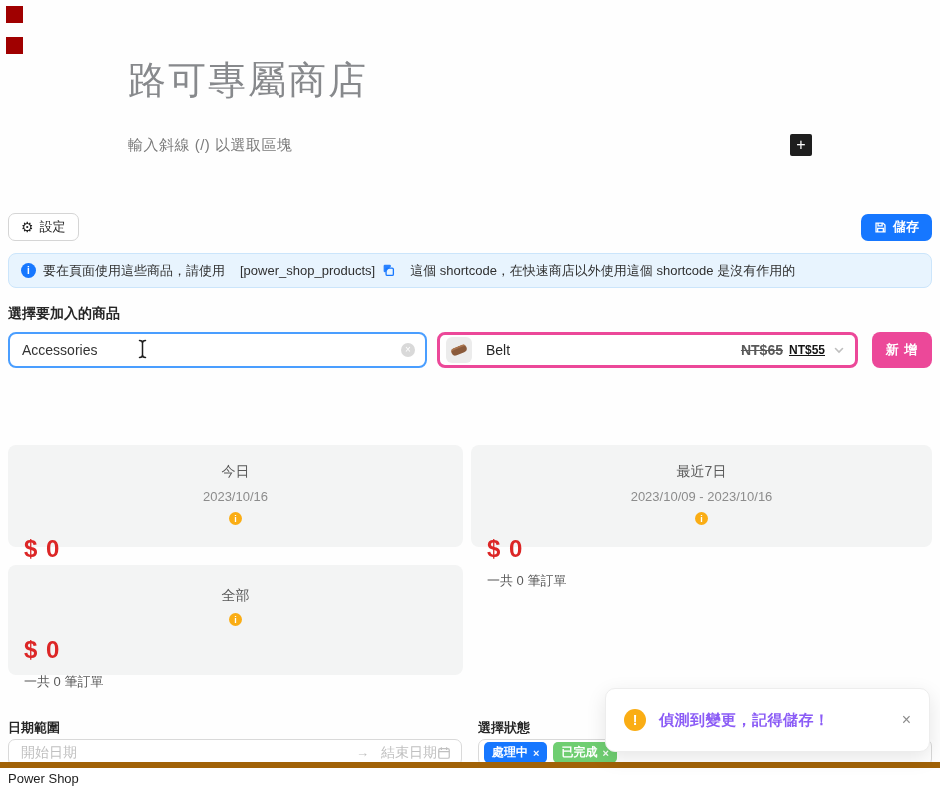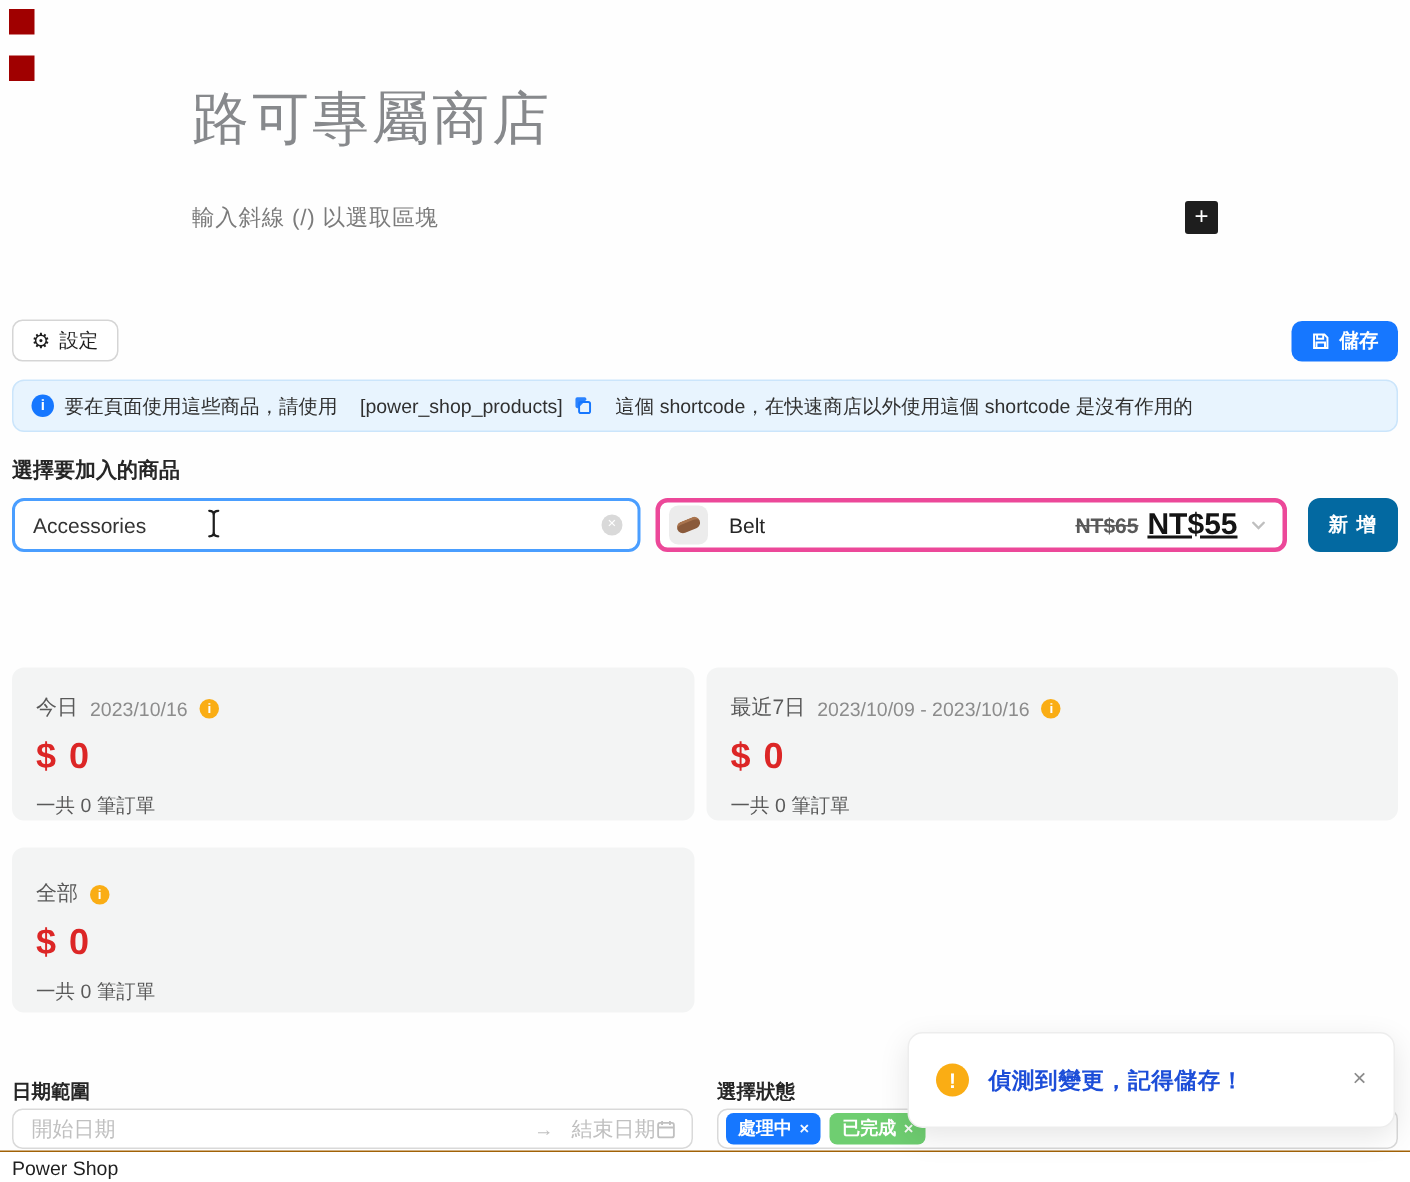--- a/index.html
+++ b/index.html
@@ -66,32 +66,32 @@
     background:#fff;display:flex;align-items:center;padding:0 10px 0 6px;cursor:pointer;
   }
   .thumb{
     width:26px;height:26px;border-radius:6px;background:#ececec;display:flex;align-items:center;
     justify-content:center;overflow:hidden;flex:none;
   }
   .belt-shape{width:16px;height:8px;border-radius:4px;background:#8a5a3b;transform:rotate(-22deg);
     border-top:2px solid #a9744e;box-sizing:border-box;}
   .pname{margin-left:14px;font-size:14px;color:#262626;}
   .price-orig{margin-left:auto;font-size:14px;font-weight:600;color:#595959;text-decoration:line-through;}
-  .price-sale{margin-left:6px;margin-right:8px;font-size:20px;font-weight:600;color:#141414;text-decoration:underline;}
+  .price-sale{margin-left:6px;margin-right:8px;font-size:12px;font-weight:600;color:#141414;text-decoration:underline;}
   .add-btn{
-    margin-left:14px;width:60px;background:#0369a1;color:#fff;border:none;border-radius:8px;
+    margin-left:14px;width:60px;background:#ec4899;color:#fff;border:none;border-radius:8px;
     font-size:13px;cursor:pointer;font-family:inherit;font-weight:600;letter-spacing:1px;
   }
 
   
   .cards-row{margin-top:77px;display:flex;gap:8px;}
   .cards-row.second{margin-top:18px;}
   .stat-card{background:#f3f4f4;border-radius:8px;height:102px;box-sizing:border-box;padding:18px 16px 0 16px;}
   .card-a{width:455px;} .card-b{width:461px;} .card-c{width:455px;height:110px;padding-top:22px;}
-  .meta{display:flex;align-items:center;gap:8px;}
+  .meta{display:flex;align-items:center;gap:8px;flex-direction:column;}
   .meta span:empty{display:none;}
   .period{font-size:14px;color:#595959;font-weight:500;}
   .range{font-size:13px;color:#8c8c8c;}
   .warn-dot{
     width:13px;height:13px;border-radius:50%;background:#faad14;color:#fff;font-size:9px;font-weight:700;
     display:flex;align-items:center;justify-content:center;flex:none;font-style:normal;
   }
   .amount{margin-top:10px;font-size:24px;font-weight:700;color:#dc2626;letter-spacing:1px;}
   .orders{margin-top:9px;font-size:13px;color:#595959;}
 
@@ -122,26 +122,26 @@
   
   .toast{
     position:absolute;left:605px;top:688px;width:325px;height:64px;box-sizing:border-box;background:#fff;
     border:1px solid #ededed;border-radius:10px;box-shadow:0 6px 20px rgba(0,0,0,.10);
     display:flex;align-items:center;padding:0 18px;z-index:10;
   }
   .toast-dot{
     width:22px;height:22px;border-radius:50%;background:#faad14;color:#fff;font-size:14px;font-weight:700;
     display:flex;align-items:center;justify-content:center;flex:none;font-style:normal;
   }
-  .toast-msg{margin-left:13px;font-size:15px;font-weight:600;color:#1d4ed8;letter-spacing:.5px;}
+  .toast-msg{margin-left:13px;font-size:15px;font-weight:600;color:#8b5cf6;letter-spacing:.5px;}
   .toast-close{margin-left:auto;color:#8c8c8c;font-size:16px;cursor:pointer;line-height:1;}
 
   
   .footer{
-    position:absolute;left:0;right:0;bottom:0;height:20px;border-top:1px solid #a16207;background:#fff;
+    position:absolute;left:0;right:0;bottom:0;height:20px;border-top:6px solid #a16207;background:#fff;
     display:flex;align-items:center;padding-left:8px;font-size:13px;color:#1e1e1e;
   }
 </style>
 </head>
 <body>
 
 <div class="marker marker1"></div>
 <div class="marker marker2"></div>
 
 <div class="title-col">

